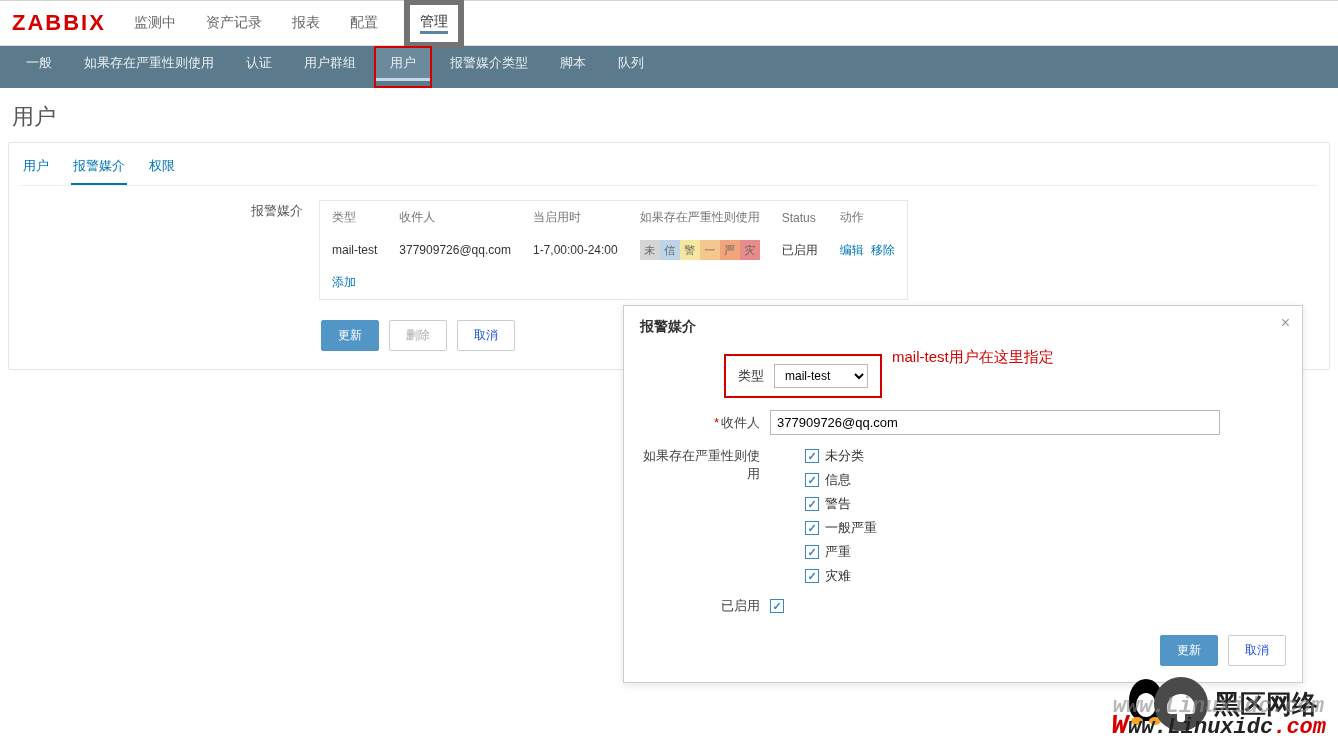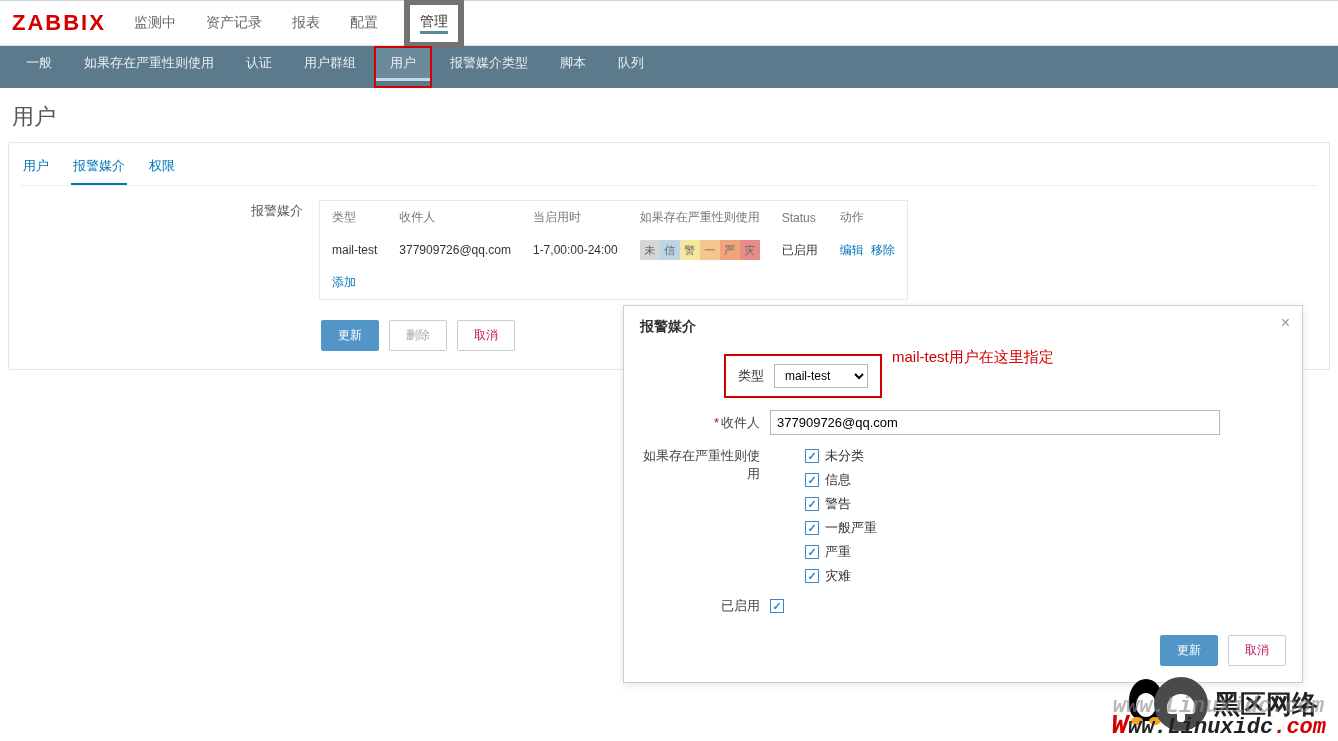--- a/index.html
+++ b/index.html
@@ -98,21 +98,21 @@
   .status-enabled { color: #2aa52a; }
   .link { color: #0275b8; cursor: pointer; margin-top: 32px; }
   .btn-row { display: flex; gap: 10px; margin-left: 300px; margin-top: 20px; }
   .btn {
     padding: 6px 16px;
     border: 1px solid #ccc;
     background: #fff;
     cursor: pointer;
     font-size: 12px;
     border-radius: 2px;
-    color: #be185d;
+    color: #1d4ed8;
   }
   .btn-primary { background: #5296c8; color: #fff; border-color: #5296c8; }
   .btn-disabled { color: #aaa; cursor: not-allowed; }
   .dialog {
     position: absolute;
     left: 623px;
     top: 305px;
     width: 680px;
     background: #fff;
     border: 1px solid #ccc;

